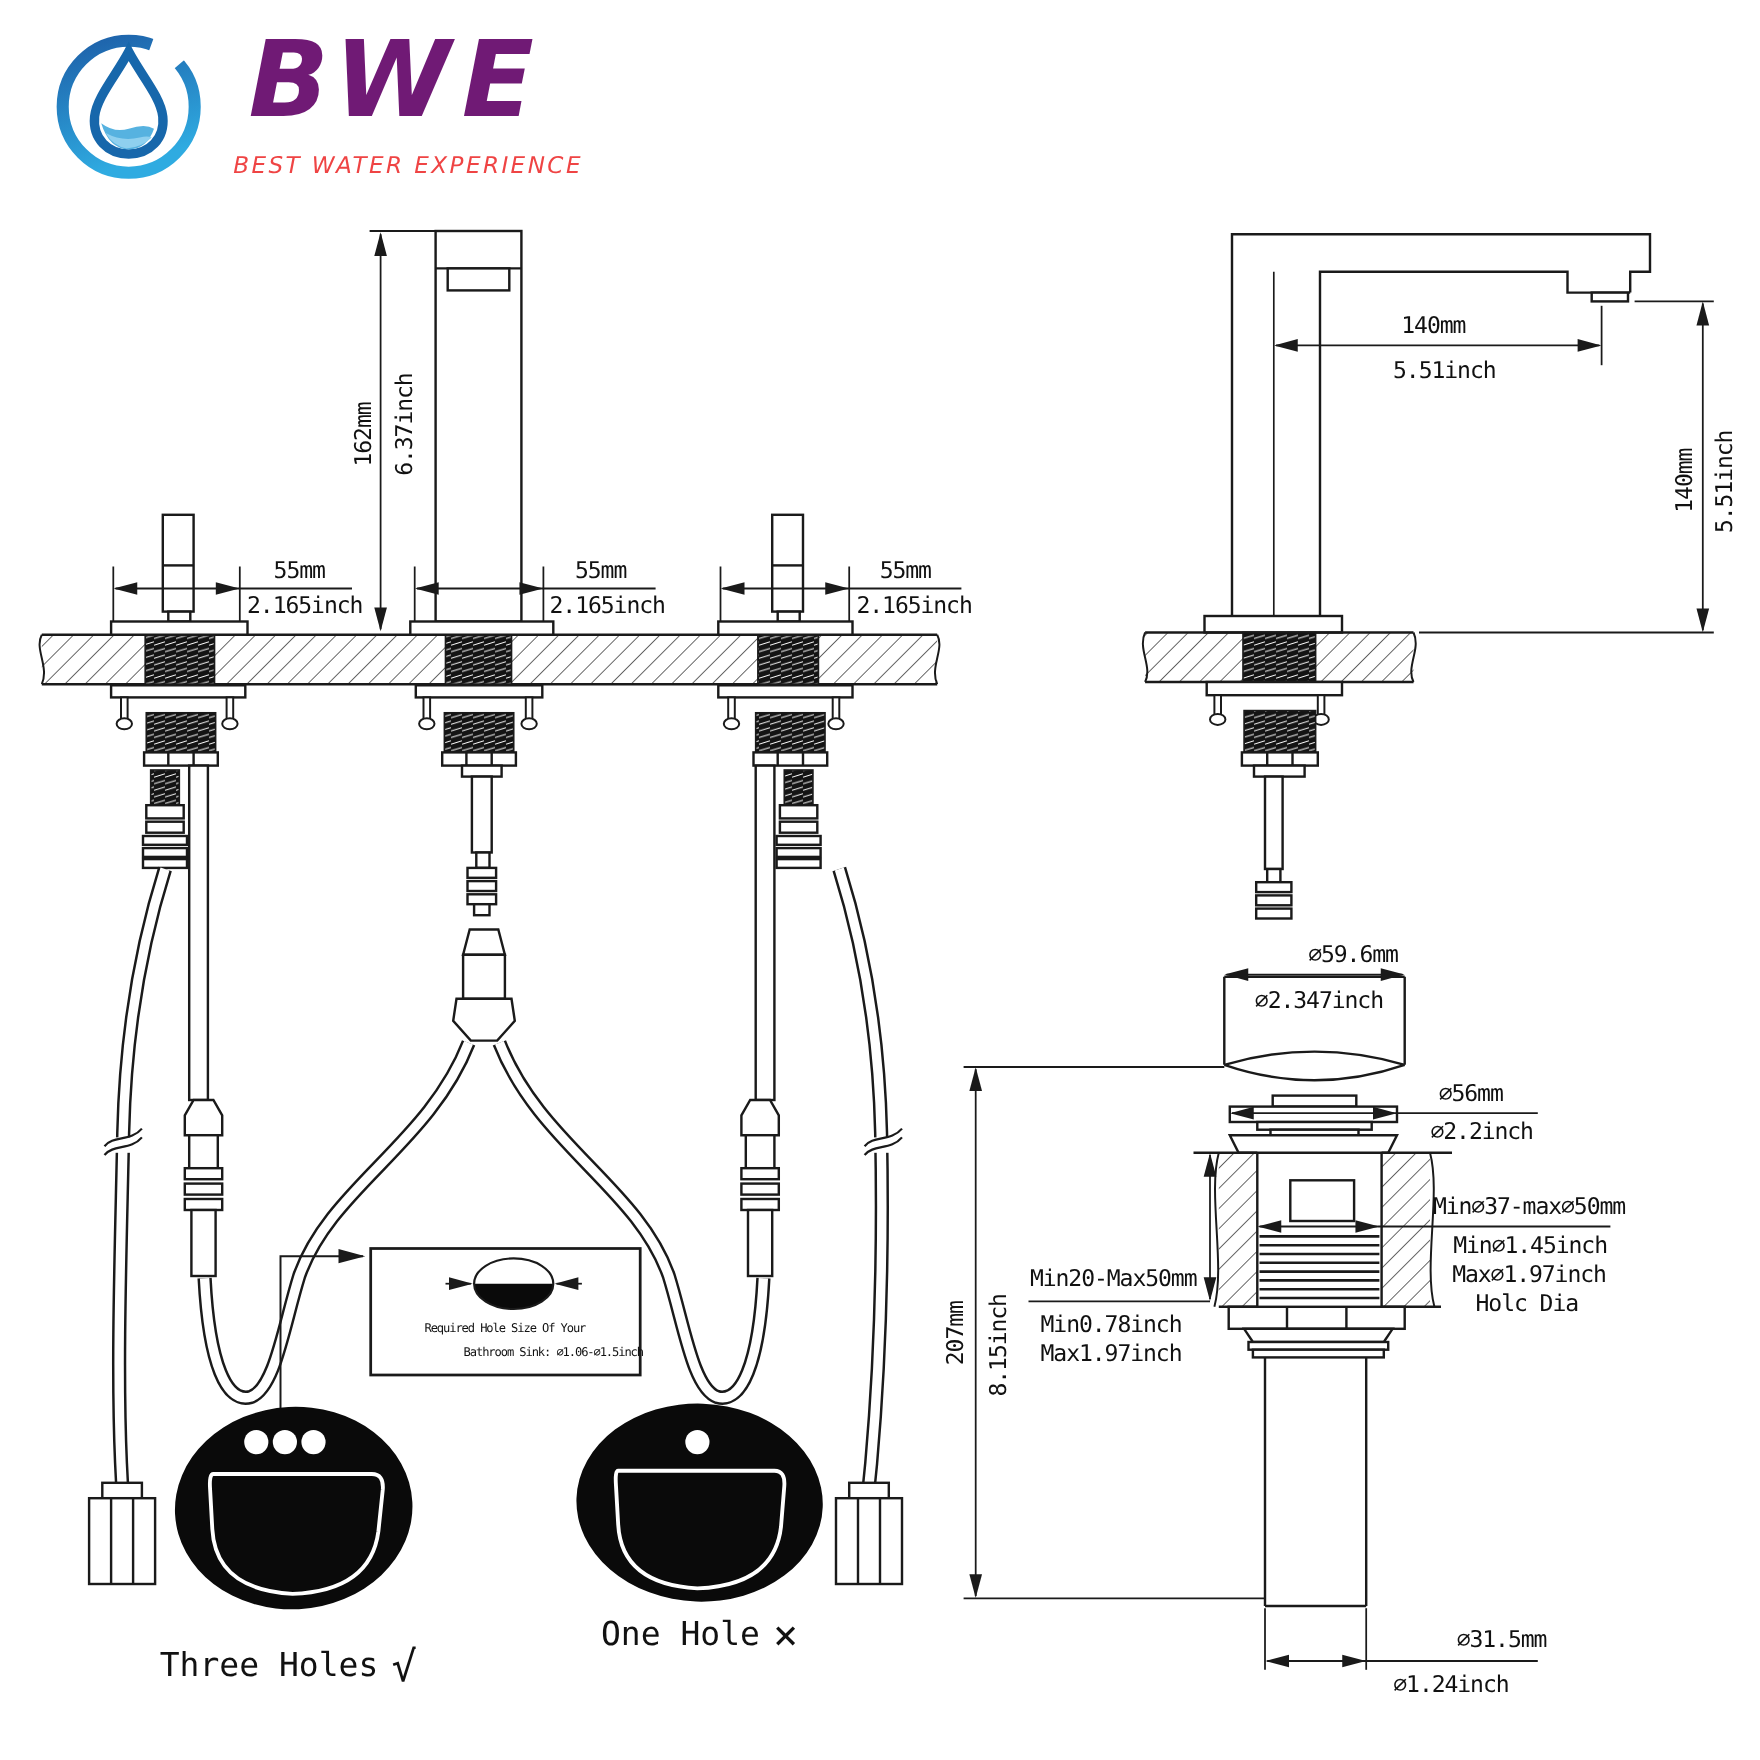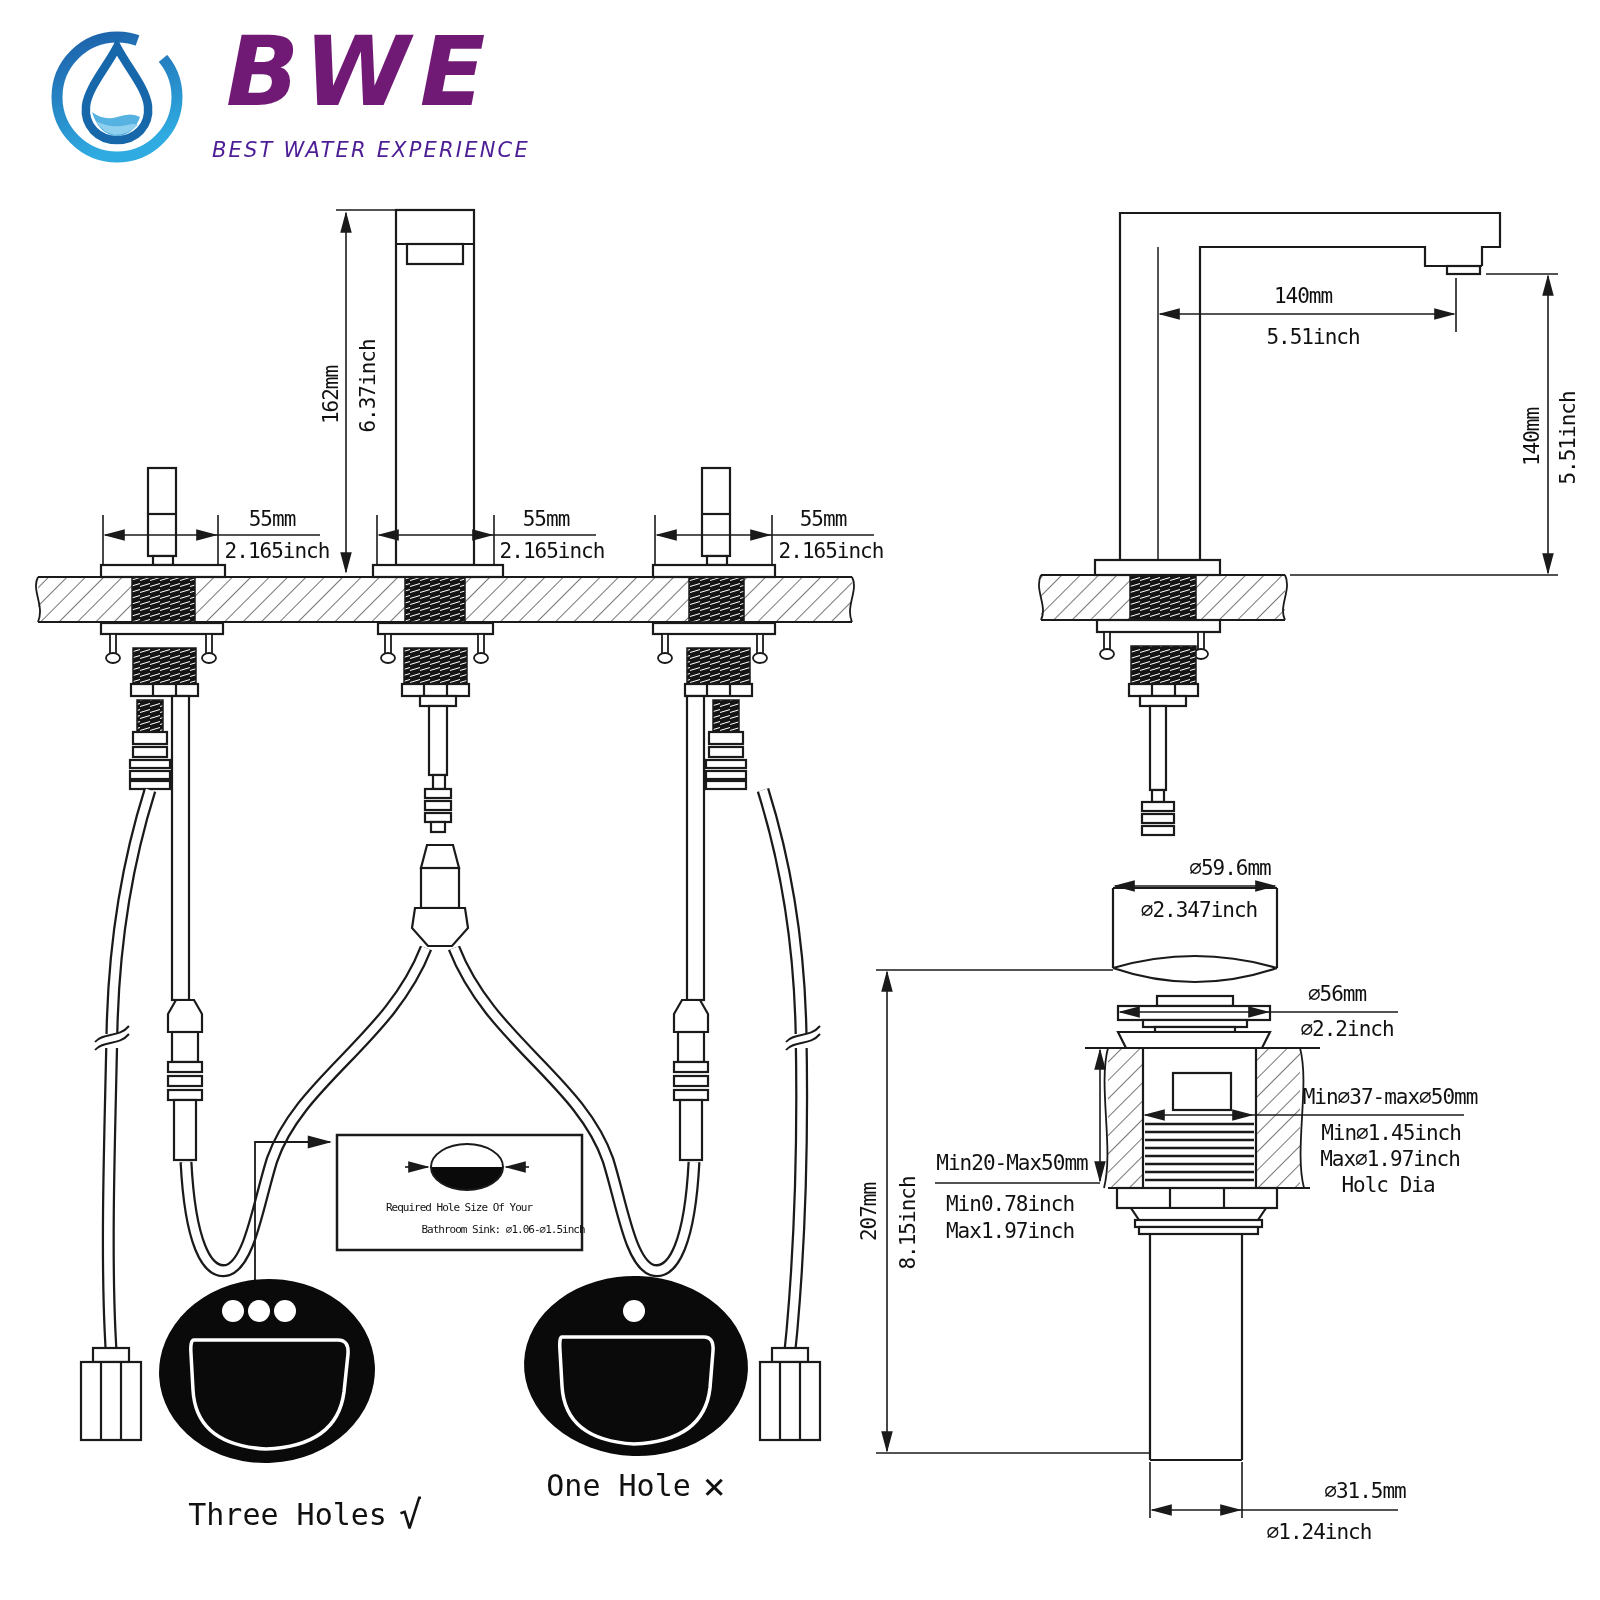--- a/index.html
+++ b/index.html
@@ -9,21 +9,21 @@
   .t{position:absolute;white-space:nowrap;color:#111;font-size:21px;letter-spacing:-1px;
      transform:translate(-50%,-50%);line-height:1;}
   .rot{transform:translate(-50%,-50%) rotate(-90deg);}
   .small{font-size:11px;letter-spacing:-1px;}
   .cap{font-size:30px;letter-spacing:0px;display:flex;align-items:center;gap:12px;}
   .mark{font-size:38px;}
   .brand{position:absolute;left:205px;top:22px;font-family:"DejaVu Sans",sans-serif;
          font-weight:bold;font-style:italic;font-size:96px;color:#701a75;letter-spacing:10px;
          transform:none;line-height:1.05;margin-left:21px;}
   .tagline{position:absolute;left:212px;top:138px;font-family:"DejaVu Sans",sans-serif;
-         font-style:italic;font-size:21px;color:#4c1d95;letter-spacing:2.2px;}
+         font-style:italic;font-size:21px;color:#ef4444;letter-spacing:2.2px;}
 </style>
 </head>
 <body>
 
 <div class="canvas">
 
 <svg width="1600" height="1600" viewBox="0 0 1600 1600">
   <defs>
     <marker id="arr" viewBox="0 0 12 8" refX="11" refY="4" markerWidth="14" markerHeight="9" orient="auto-start-reverse">
       <path d="M0,0.8 L12,4 L0,7.2 Z" fill="#1a1a1a"></path>
@@ -353,21 +353,21 @@
 
   <div class="t rot" style="left:869px;top:1212px;">207mm</div>
   <div class="t rot" style="left:908px;top:1223px;">8.15inch</div>
 
   <div class="t" style="left:1321px;top:1491px;margin-left:44px;">∅31.5mm</div>
   <div class="t" style="left:1319px;top:1532px;">∅1.24inch</div>
 
   <div class="t small" style="left:459px;top:1207px;">Required Hole Size Of Your</div>
   <div class="t small" style="left:459px;top:1229px;margin-left:44px;">Bathroom Sink: ∅1.06-∅1.5inch</div>
 
-  <div class="t cap" style="left:262px;top:1515px;margin-left:43px;">
+  <div class="t cap" style="left:262px;top:1515px;">
     <span>Three Holes</span>
     <span class="mark">√</span>
   </div>
   <div class="t cap" style="left:636px;top:1486px;">
     <span>One Hole</span>
     <span class="mark">×</span>
   </div>
 
 </div>
 

